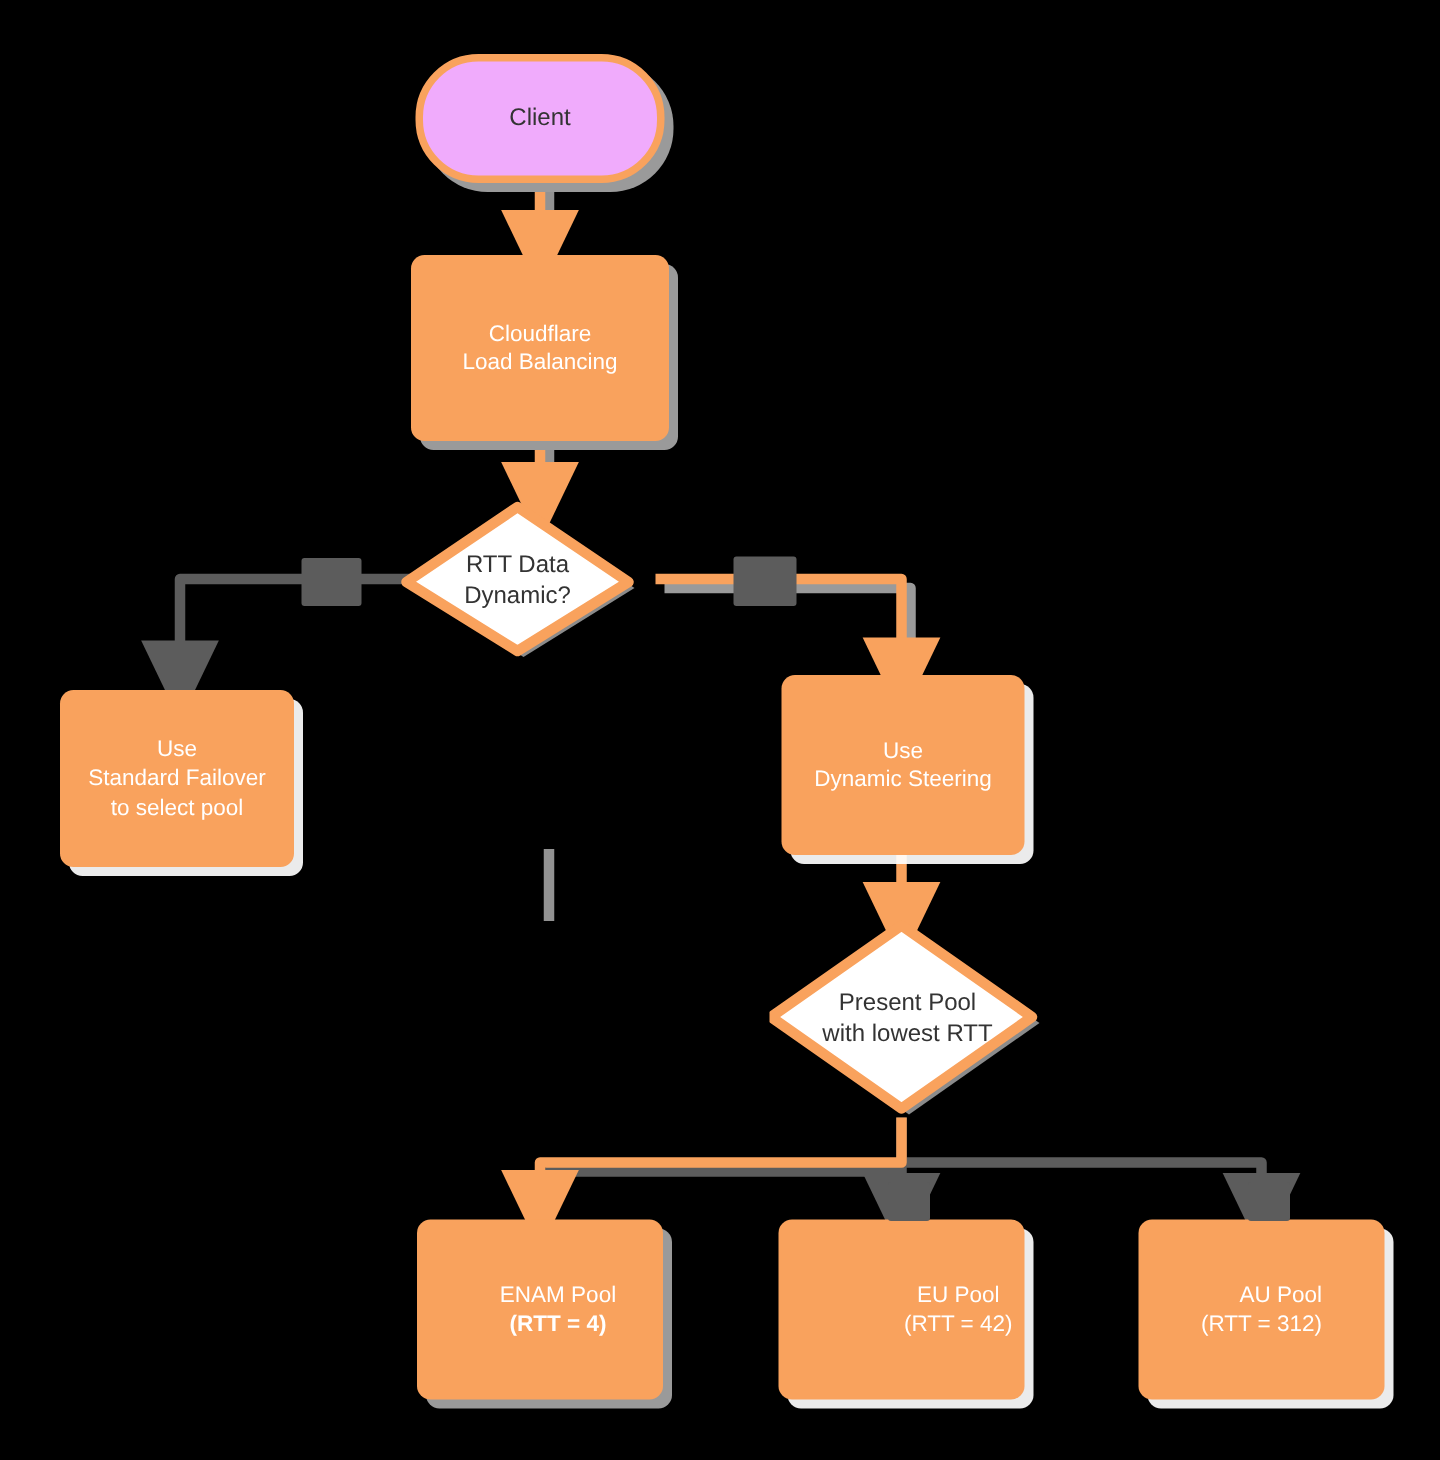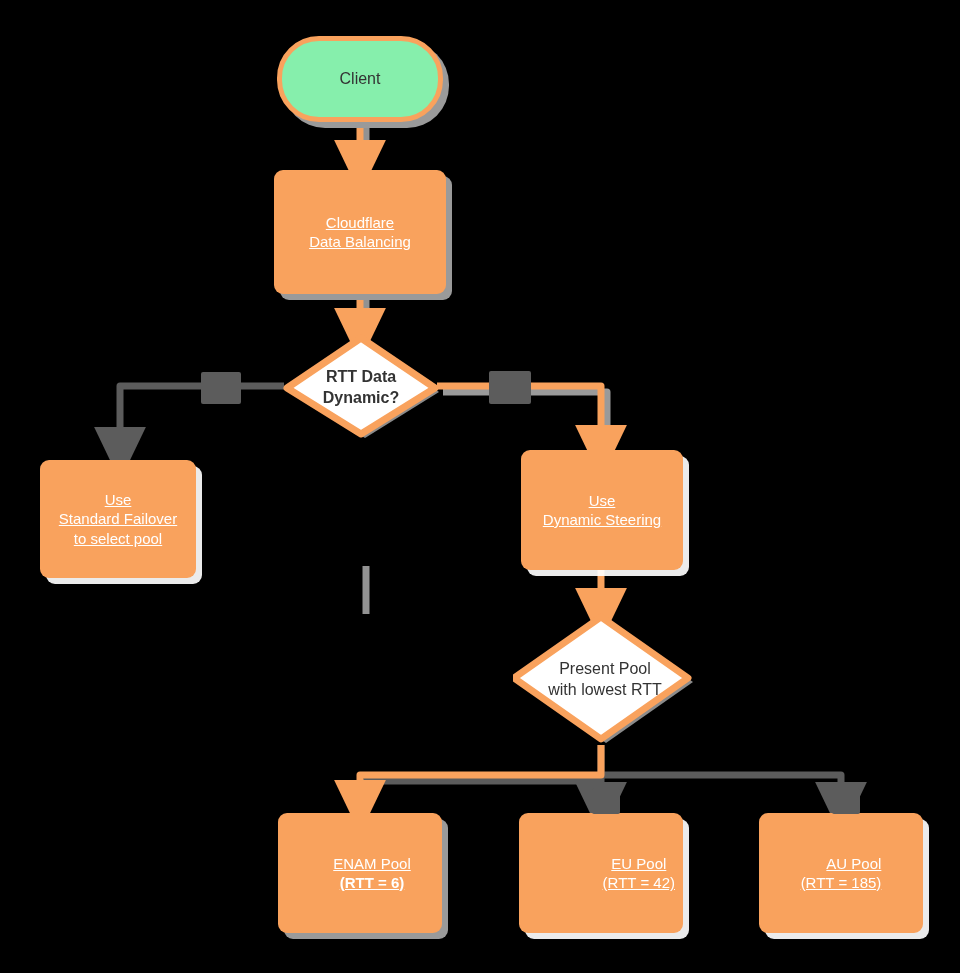--- a/index.html
+++ b/index.html
@@ -30,31 +30,30 @@
     line-height: 1.30;
   }
 
   
   .box {
     background: #f9a25d;
     border-radius: 9px;
     color: #ffffff;
     font-size: 15px;
     box-shadow: 6px 6px 0 0 rgba(255,255,255,0.92);
-    text-decoration: underline;
   }
   .box.shadow-grey {
     box-shadow: 6px 6px 0 0 #9a9a9a;
   }
   .box .label { padding: 4px 8px; }
   .box .bold { font-weight: bold; }
 
   
   .terminator {
-    background: #86efac;
+    background: #f0abfc;
     border: 5px solid #f9a25d;
     border-radius: 42px;
     color: #333333;
     font-size: 16px;
     box-shadow: 6px 6px 0 0 #9a9a9a;
   }
 
   
   .diamond-wrap {
     position: absolute;
@@ -128,25 +127,25 @@
   <path d="M601,745 L601,775 L360,775 L360,808" stroke="#f9a25d" stroke-width="7" fill="none" stroke-linejoin="round" marker-end="url(#arrow-orange)"></path>
 </svg>
 
 <div class="node terminator" style="left:277px; top:36px; width:166px; height:86px;">
   <span class="label">Client</span>
 </div>
 
 <div class="node box shadow-grey" style="left:274px; top:170px; width:172px; height:124px;">
   <div class="label">
     <div>Cloudflare</div>
-    <div>Data Balancing</div>
-  </div>
-</div>
-
-<div class="diamond-wrap" style="left:279px; top:334px; width:164px; height:108px;font-weight:bold;">
+    <div>Load Balancing</div>
+  </div>
+</div>
+
+<div class="diamond-wrap" style="left:263px; top:334px; width:164px; height:108px;">
   <svg class="diamond-shape" viewBox="0 0 164 108">
     <polygon points="86,8 160,58 86,104 12,58" fill="#9a9a9a" opacity="0.9"></polygon>
     <polygon points="82,4 156,54 82,100 8,54" fill="#ffffff" stroke="#f9a25d" stroke-width="7" stroke-linejoin="round"></polygon>
   </svg>
   <div class="diamond-text">
     <div>
       <div>RTT Data</div>
       <div>Dynamic?</div>
     </div>
   </div>
@@ -176,35 +175,35 @@
     <div>
       <div>Present Pool</div>
       <div>with lowest RTT</div>
     </div>
   </div>
 </div>
 
 <div class="node box shadow-grey" style="left:278px; top:813px; width:164px; height:120px;padding-left:24px;">
   <div class="label">
     <div>ENAM Pool</div>
-    <div class="bold">(RTT = 6)</div>
+    <div class="bold">(RTT = 4)</div>
   </div>
 </div>
 
 <div class="node box" style="left:519px; top:813px; width:164px; height:120px;justify-content:flex-end;">
   <div class="label">
     <div>EU Pool</div>
     <div>(RTT = 42)</div>
   </div>
 </div>
 
 <div class="node box" style="left:759px; top:813px; width:164px; height:120px;text-align:right;">
   <div class="label">
     <div>AU Pool</div>
-    <div>(RTT = 185)</div>
+    <div>(RTT = 312)</div>
   </div>
 </div>
 
 <div class="edge-label" style="left:201px; top:372px; width:30px; height:24px;">
   <span></span>
 </div>
 
 <div class="edge-label" style="left:489px; top:371px; width:32px; height:25px;">
   <span></span>
 </div>

